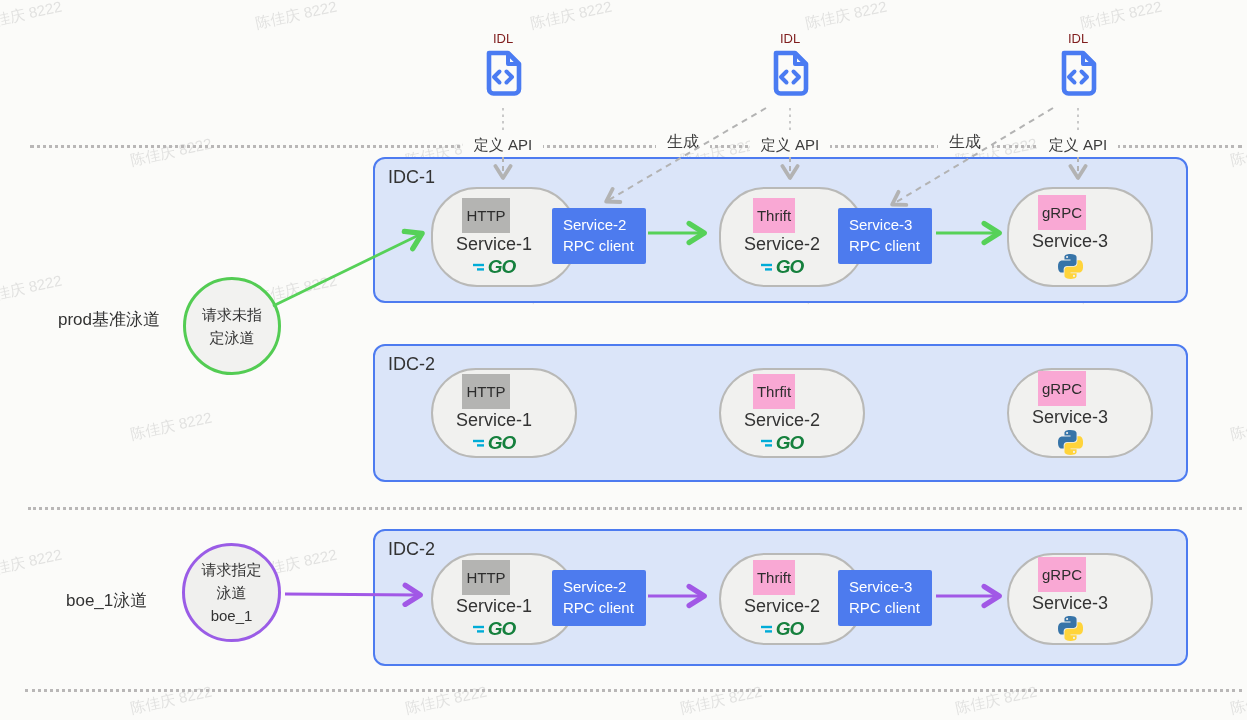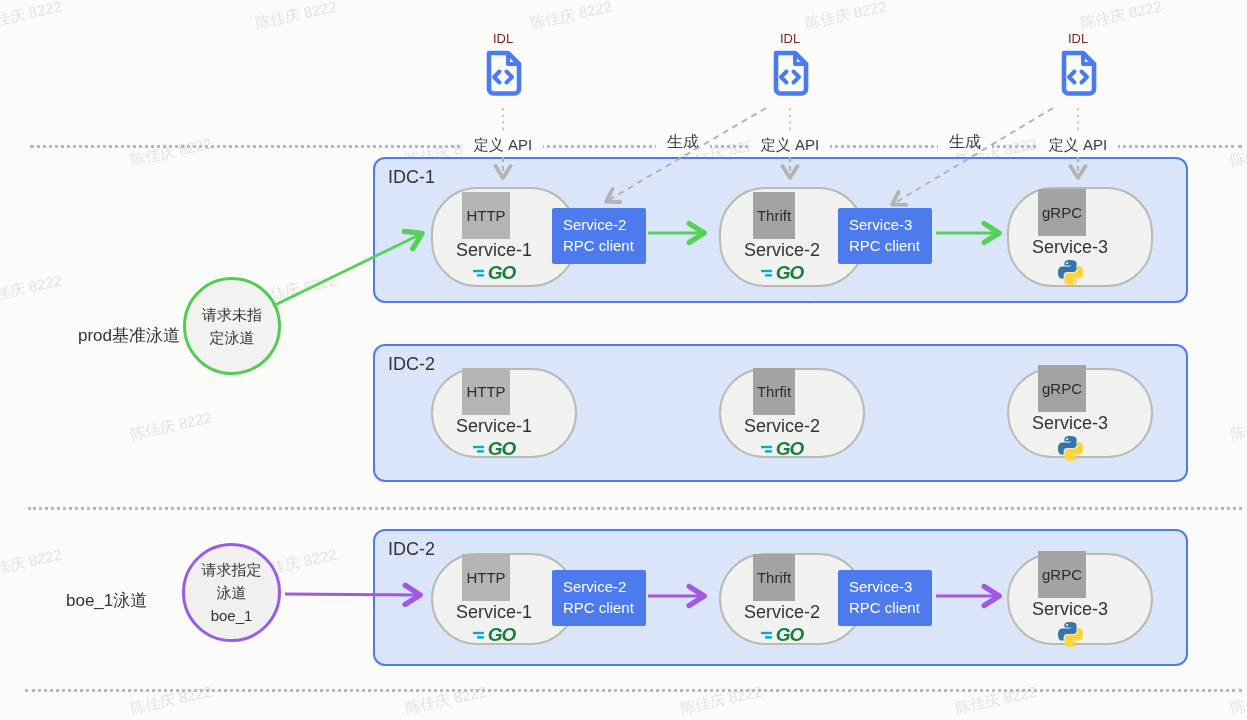--- a/index.html
+++ b/index.html
@@ -27,24 +27,24 @@
   
   .idc { position:absolute; width:815px; background:#dbe5f9; border:2.5px solid #4d7bf0;
          border-radius:12px; z-index:3; }
   .idc-label { position:absolute; top:8px; left:13px; font-size:18px; color:#333; }
 
   
   .service { position:absolute; width:146px; background:#f1f1ef; border:2px solid #b9b9b7;
              border-radius:46px; display:flex; flex-direction:column; align-items:center;
              justify-content:center; gap:1px; z-index:4; }
   .service .inner { display:flex; flex-direction:column; align-items:center; transform:translateX(-10px); }
-  .tag { display:inline-block; font-size:15px; line-height:1.3; padding:14px 4px; color:#2d2d2d;
+  .tag { display:inline-block; font-size:15px; line-height:1.3; padding:8px 4px; color:#2d2d2d;
          transform:translateX(-8px); }
   .tag-http { background:#b4b4b2; }
-  .tag-rpc  { background:#a3a3a3; }
+  .tag-rpc  { background:#f9a8d4; }
   .sname { font-size:18px; color:#333; margin-top:1px; }
 
   
   .go { display:flex; align-items:center; gap:1px; color:#15803d; font-style:italic;
         font-weight:800; font-size:19px; letter-spacing:-1px; line-height:1; margin-top:2px; }
   .pylogo { line-height:0; margin-top:2px; }
 
   
   .rpc { position:absolute; width:94px; height:56px; background:#4d7bee; border-radius:2px;
          color:#fff; font-size:15px; line-height:1.38; padding:7px 4px 7px 11px; z-index:5; }
@@ -135,21 +135,21 @@
       </svg>
     </span>
   </div>
 
   <span class="line-label" style="left:463px;top:136px;width:80px;">定义 API</span>
   <span class="line-label" style="left:750px;top:136px;width:80px;">定义 API</span>
   <span class="line-label" style="left:1038px;top:136px;width:80px;">定义 API</span>
   <span class="gen-label" style="left:656px;top:132px;width:54px;">生成</span>
   <span class="gen-label" style="left:938px;top:132px;width:54px;">生成</span>
 
-  <span class="lane-label" style="left:58px;top:324px;margin-left:20px;">prod基准泳道</span>
+  <span class="lane-label" style="left:58px;top:308px;">prod基准泳道</span>
   <span class="lane-label" style="left:66px;top:589px;">boe_1泳道</span>
 
   <div class="req-circle req-green">
     <span>请求未指</span>
     <span>定泳道</span>
   </div>
   <div class="req-circle req-purple">
     <span>请求指定</span>
     <span>泳道</span>
     <span>boe_1</span>

